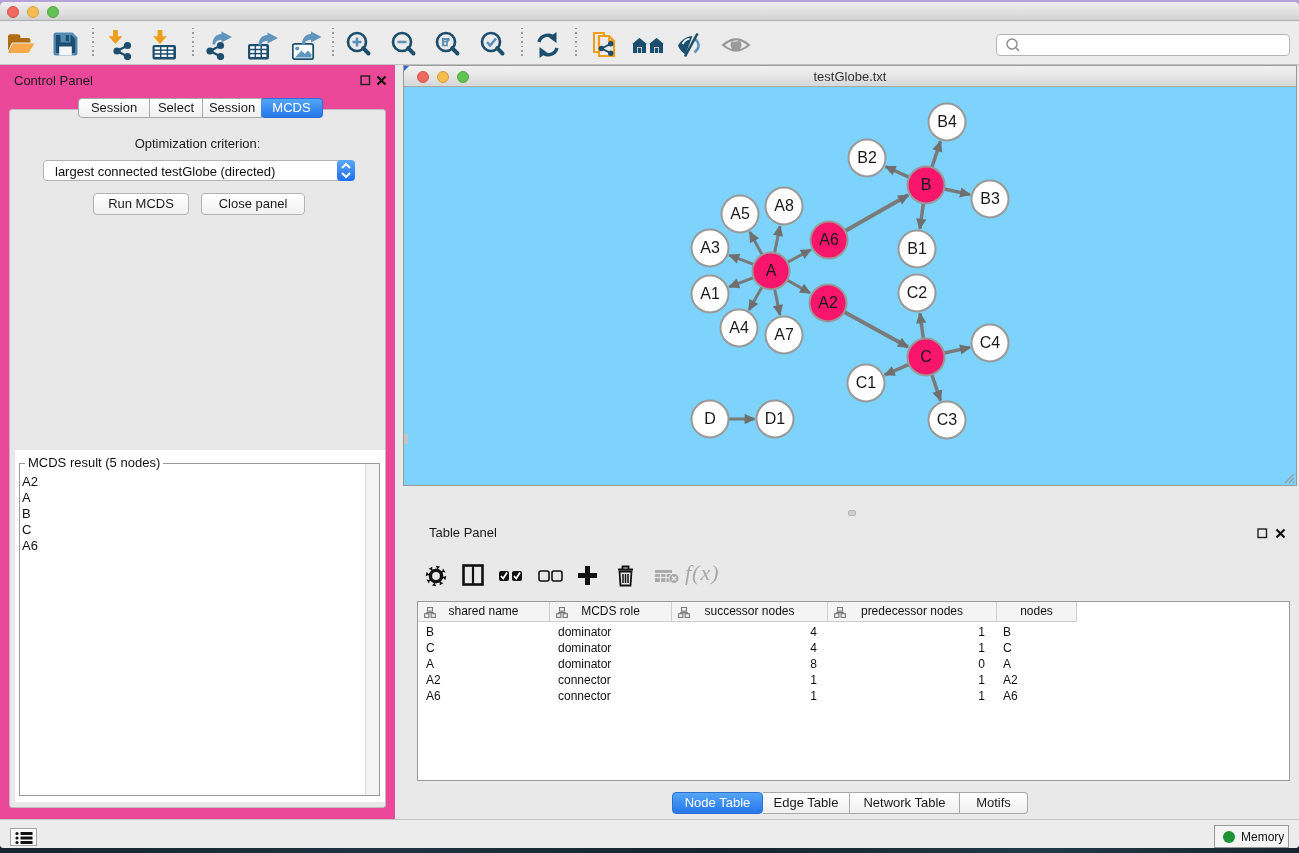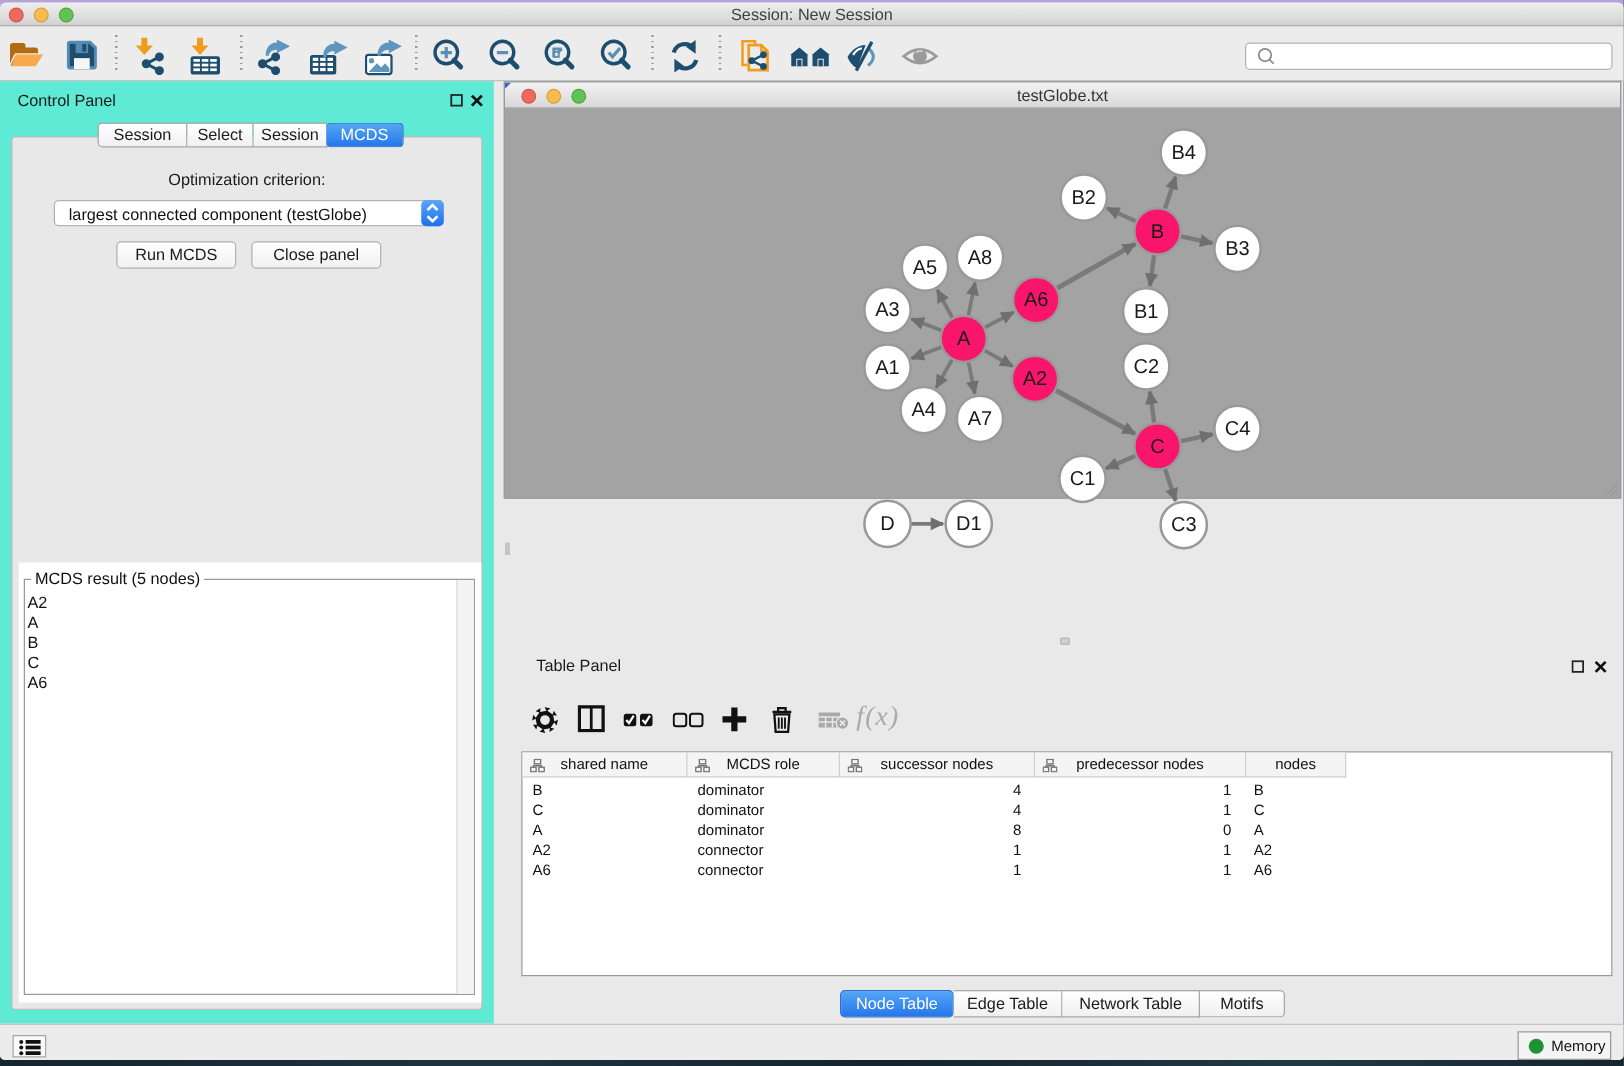--- a/index.html
+++ b/index.html
@@ -21,21 +21,21 @@
 #titlebar .tl3 { left:47px; background:#61c354; border:1px solid #53a73f; }
 
 #toolbar { position:absolute; left:0; top:20px; width:1299px; height:43px; background:#ececec;
   border-bottom:1px solid #c2c2c2; }
 .tbi { position:absolute; top:8px; }
 .tsep { position:absolute; top:6px; height:31px; width:1.5px;
   background:repeating-linear-gradient(#9a9a9a 0 1.5px, rgba(0,0,0,0) 1.5px 4.4px); }
 #searchbox { position:absolute; left:996px; top:12px; width:294px; height:22px; background:#fff;
   border:1px solid #b4b4b4; border-radius:4px; }
 
-#leftpanel { position:absolute; left:0; top:63px; width:395px; height:754px; background:#5eead4; }
+#leftpanel { position:absolute; left:0; top:63px; width:395px; height:754px; background:#ec4899; }
 #cp-title { position:absolute; left:14px; top:8px; font-size:13px; color:#1a1a1a; }
 .winbtn { position:absolute; top:10px; }
 #cp-tabs { position:absolute; left:78px; top:33px; height:20px; display:flex;
   font-size:13px; color:#1a1a1a; }
 .cptab { border:1px solid #a9a9a9; border-left:none; background:linear-gradient(#ffffff,#f0f0f0);
   text-align:center; line-height:18px; height:20px; }
 .cptab.first { border-left:1px solid #a9a9a9; border-radius:4px 0 0 4px; }
 .cptab.sel { background:linear-gradient(#55a5f7,#2577ea); color:#fff; border-color:#2d6fd0;
   border-radius:4px; margin-left:-1px; }
 #cp-box { position:absolute; left:9px; top:44px; width:377px; height:699px;
@@ -52,22 +52,22 @@
 #btn-run { left:84px; top:84px; width:96px; }
 #btn-close { left:192px; top:84px; width:104px; }
 #result-wrap { position:absolute; left:6px; top:341px; width:370px; height:352px; background:#fff; }
 #result-fs { position:absolute; left:4px; top:13px; right:5px; bottom:6px; border:1px solid #9a9a9a; }
 #result-legend { position:absolute; left:5px; top:-9px; background:#fff; padding:0 3px;
   font-size:13px; color:#111; }
 #result-list { position:absolute; left:2px; top:10px; font-size:13px; color:#111; line-height:16px; }
 #result-scroll { position:absolute; right:0; top:0; bottom:0; width:14px; background:#f4f4f4;
   border-left:1px solid #dcdcdc; }
 
-#netwin { position:absolute; left:403px; top:63px; width:894px; height:334px;
-  background:#a3a3a3; border:1px solid #9a9a9a; }
+#netwin { position:absolute; left:403px; top:63px; width:894px; height:421px;
+  background:#7dd3fc; border:1px solid #9a9a9a; }
 #netwin-title { position:absolute; left:0; top:0; width:100%; height:21px;
   background:linear-gradient(#f2f2f2,#d8d8d8); border-bottom:1px solid #a9a9a9; }
 #netwin-title .title { position:absolute; left:0; right:0; top:3px; text-align:center;
   font-size:13px; color:#333; }
 #netwin-title .tl { top:5px; }
 #netwin-title .tl1 { left:13px; background:#ee6a5f; border:1px solid #d65549; }
 #netwin-title .tl2 { left:33px; background:#f5bd4f; border:1px solid #d9a03c; }
 #netwin-title .tl3 { left:53px; background:#61c354; border:1px solid #53a73f; }
 #graph { position:absolute; left:0; top:21px; }
 
@@ -101,21 +101,20 @@
 </style>
 </head>
 <body>
 <div id="wall-top"></div>
 <div id="wall-bot"></div>
 <div id="app">
   <div id="titlebar">
     <div class="tl tl1"></div>
       <div class="tl tl2"></div>
       <div class="tl tl3"></div>
-    <div class="title">Session: New Session</div>
   </div>
   <div id="toolbar">
     <div class="tsep" style="left:92px"></div>
       <div class="tsep" style="left:192px"></div>
       <div class="tsep" style="left:332px"></div>
       <div class="tsep" style="left:521px"></div>
       <div class="tsep" style="left:575px"></div>
       <svg class="tbi" style="left:6px;top:10px" width="30" height="24">
         <path d="M2,20 V4.5 a2.2,2.2 0 0 1 2.2,-2.2 h8 a2.2,2.2 0 0 1 2.2,2.2 V6 h8 a2,2 0 0 1 2,2 v2.5 H5.5 V20 z" fill="#b06c10"></path>
         <rect x="2" y="6" width="4" height="14.5" fill="#b06c10"></rect>
@@ -253,21 +252,21 @@
     <div id="cp-box"></div>
     <div id="cp-tabs">
       <div class="cptab first" style="width:72px">Session</div>
         <div class="cptab" style="width:53px">Select</div>
         <div class="cptab" style="width:59px">Session</div>
         <div class="cptab sel" style="width:62px">MCDS</div>
     </div>
     <div id="cp-inner" style="position:absolute;left:9px;top:44px;width:377px;height:699px;">
       <div id="opt-label">Optimization criterion:</div>
       <div id="cp-select">
-          <span class="txt">largest connected component (testGlobe)</span>
+          <span class="txt">largest connected testGlobe (directed)</span>
         <div class="spin"><svg width="18" height="21">
               <path d="M5,8 L9,4 L13,8" fill="none" stroke="#fff" stroke-width="2"></path>
               <path d="M5,13 L9,17 L13,13" fill="none" stroke="#fff" stroke-width="2"></path>
             </svg></div>
       </div>
       <div class="btn" id="btn-run">Run MCDS</div>
       <div class="btn" id="btn-close">Close panel</div>
       <div id="result-wrap">
         <div id="result-fs">
           <div id="result-legend">MCDS result (5 nodes)</div>

